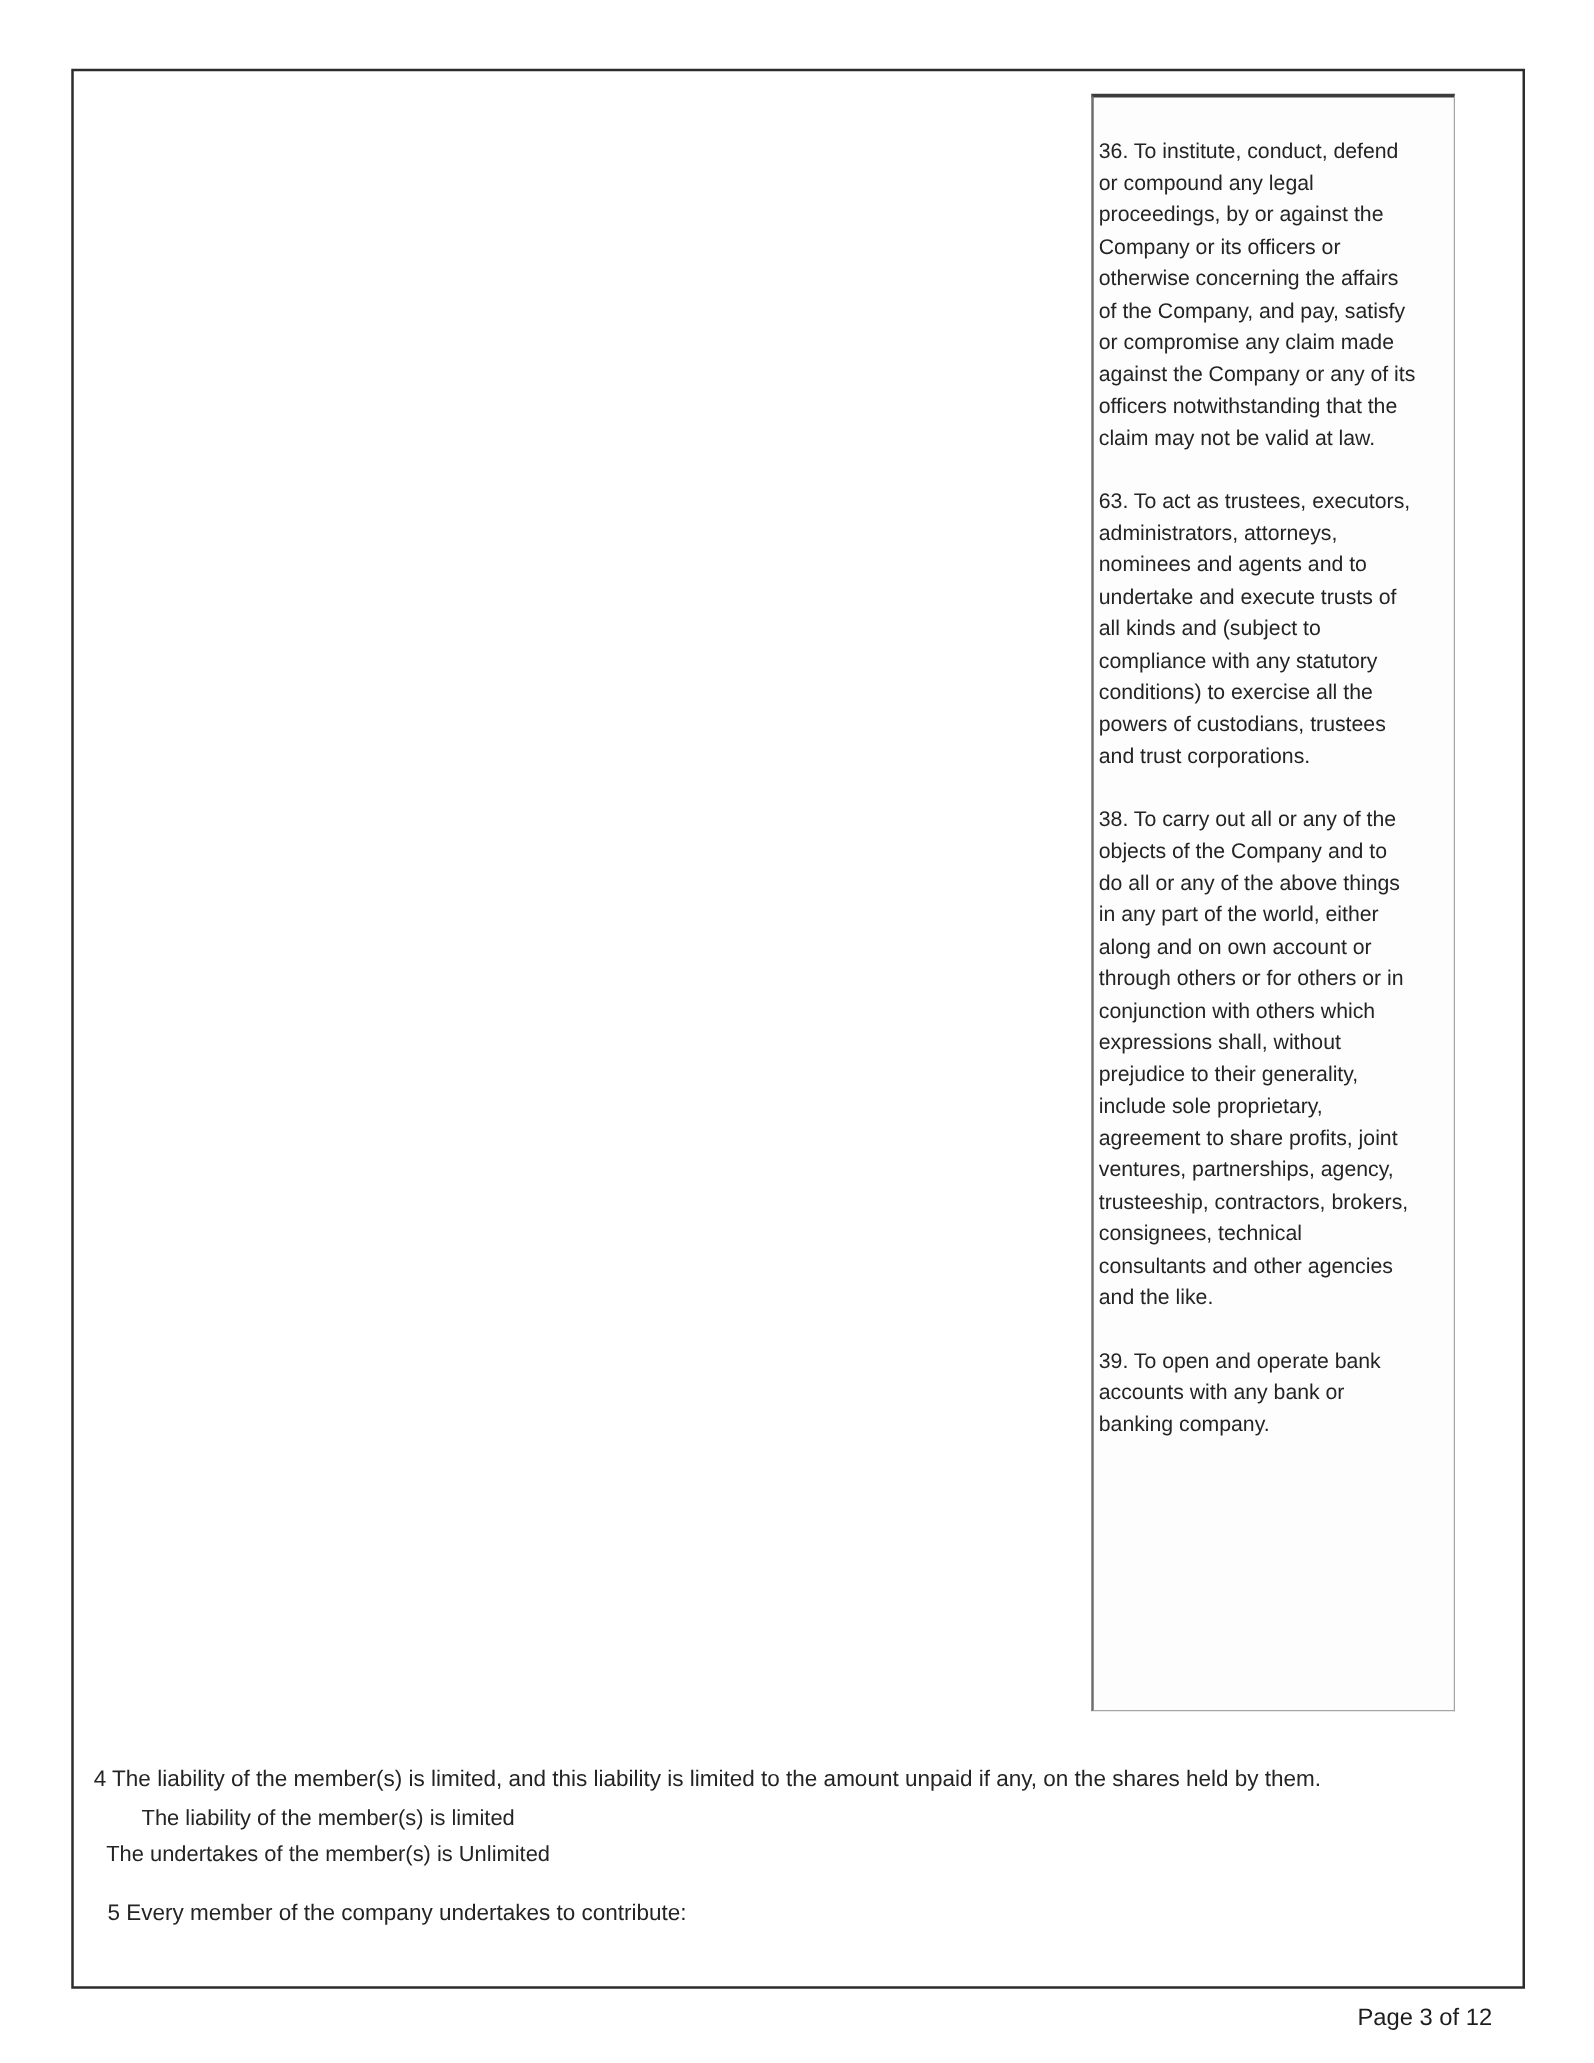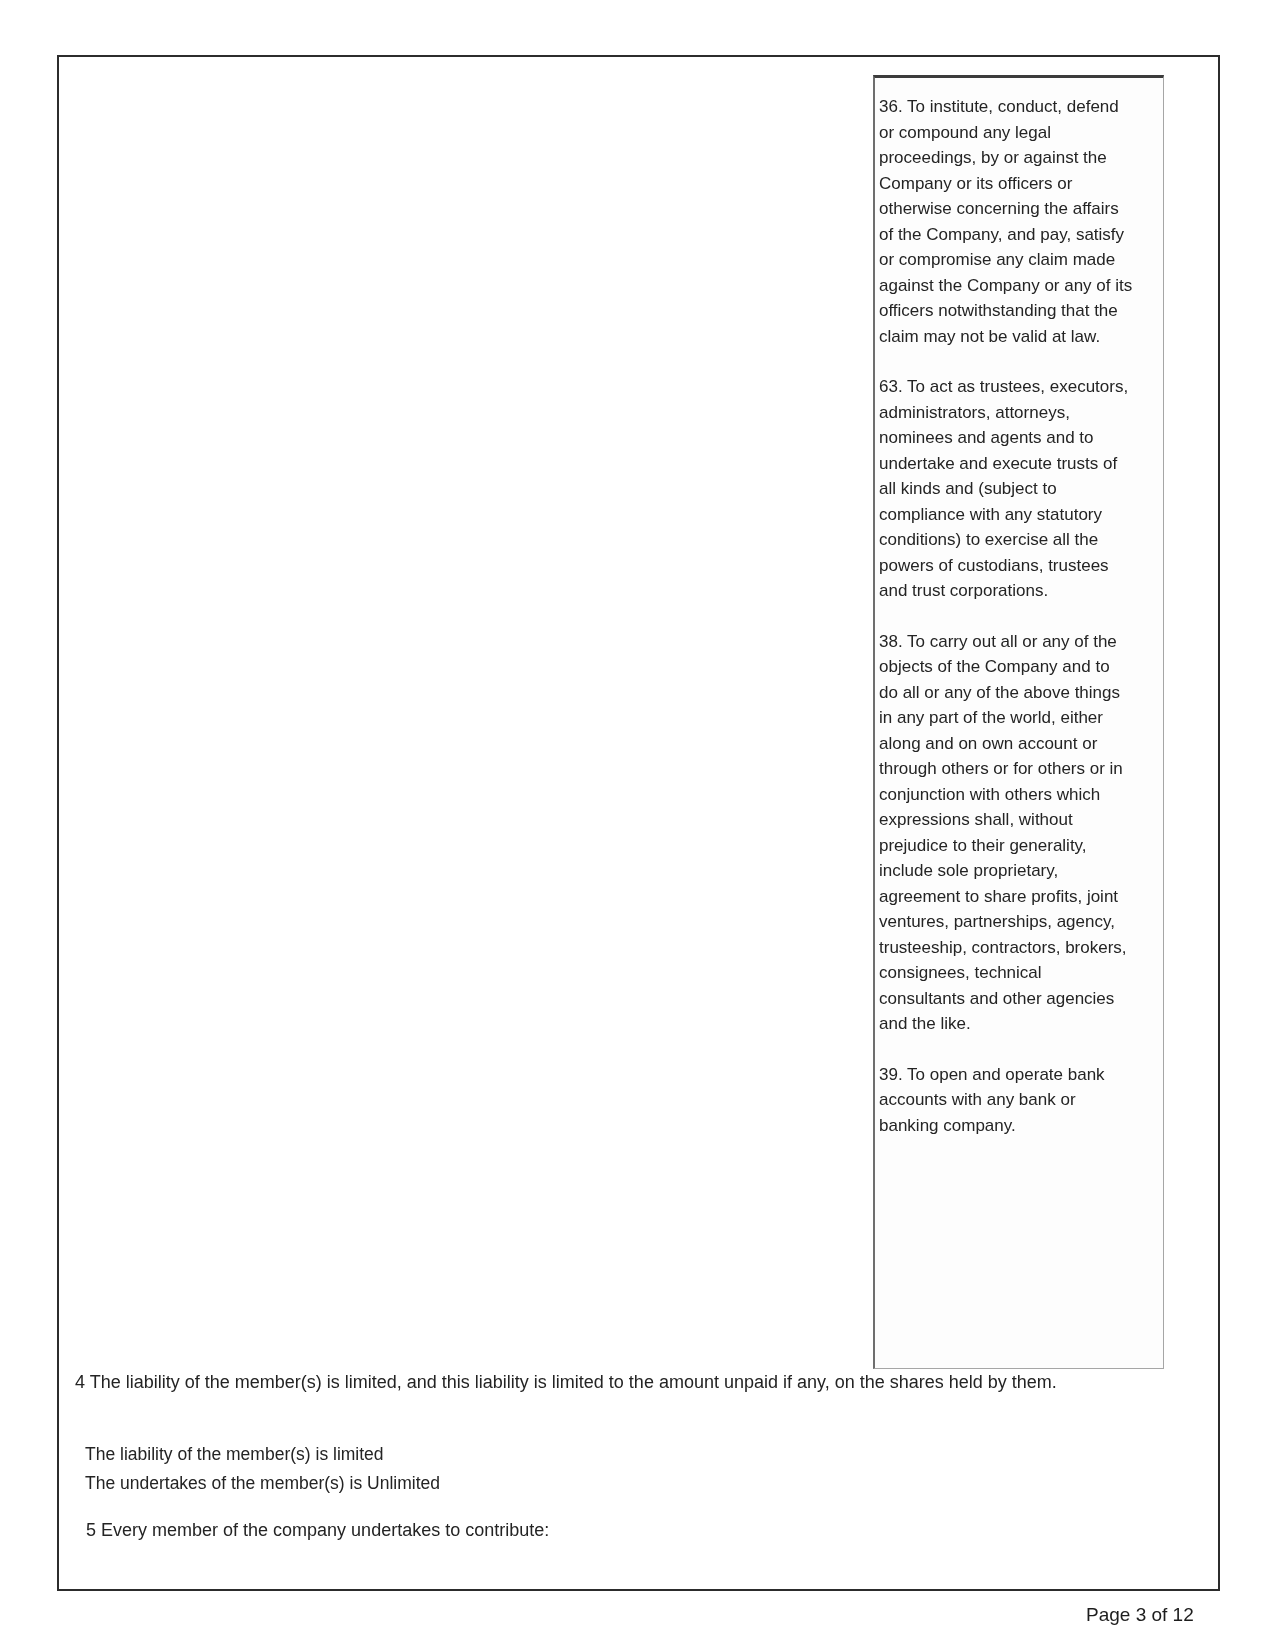--- a/index.html
+++ b/index.html
@@ -30,46 +30,47 @@
     position: absolute;
     left: 873px;
     top: 75px;
     width: 291px;
     height: 1294px;
     box-sizing: border-box;
     border: 1px solid #a6a6a6;
     border-left: 2px solid #6e6e6e;
     border-top: 3px solid #3c3c3c;
     background: #fdfdfd;
-    padding: 16px 2px 0 4px;
+    padding: 30px 2px 0 4px;
     overflow: hidden;
   }
   .objects-box .clause {
     margin: 0 0 25px 0;
     font-size: 17px;
     line-height: 25.5px;
     white-space: pre-line;
     color: #242424;
   }
   .bottom-text {
     position: absolute;
     font-size: 18px;
     line-height: 22px;
     color: #242424;
     white-space: nowrap;
   }
-  .clause-4 { left: 75px; top: 1371px; }
+  .clause-4 { left: 75px; top: 1412px; }
   .liability-lines {
     position: absolute;
     left: 85px;
     top: 1440px;
     font-size: 17.5px;
     line-height: 29px;
     color: #242424;
     white-space: nowrap;
+    text-align: center;
   }
   .clause-5 { left: 66px; top: 1519px; margin-left: 20px; }
   .page-number {
     position: absolute;
     left: 1086px;
     top: 1604px;
     font-size: 19px;
     color: #1d1d1d;
     white-space: nowrap;
   }

